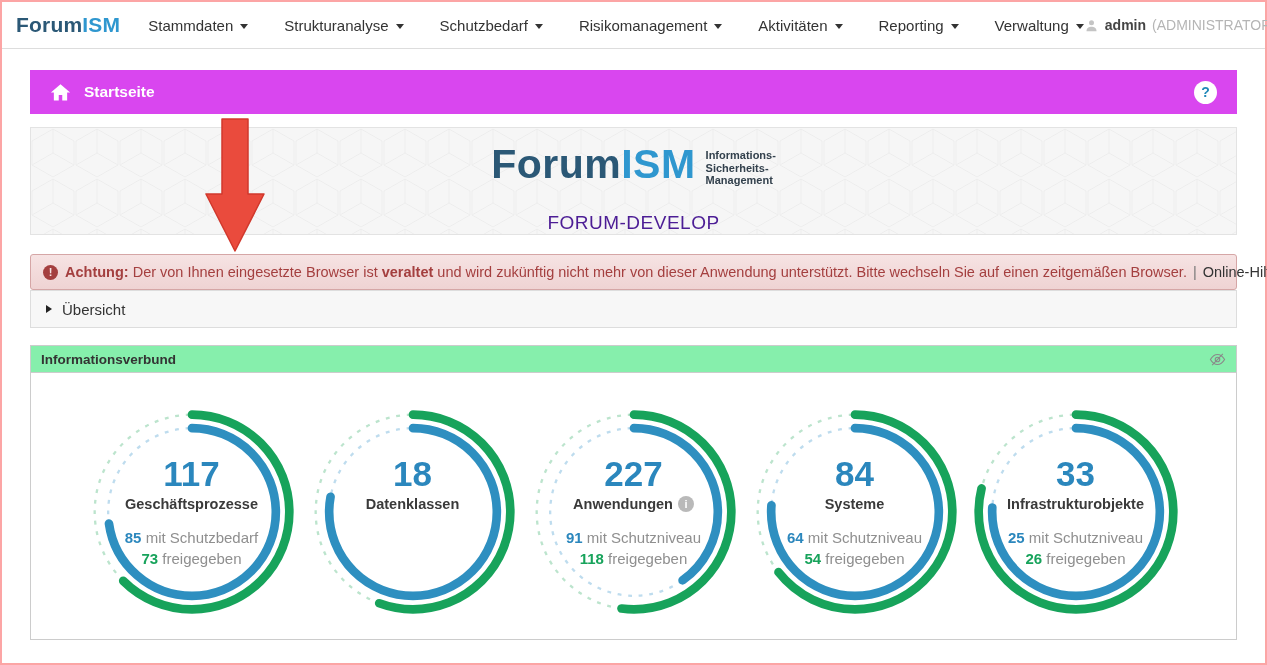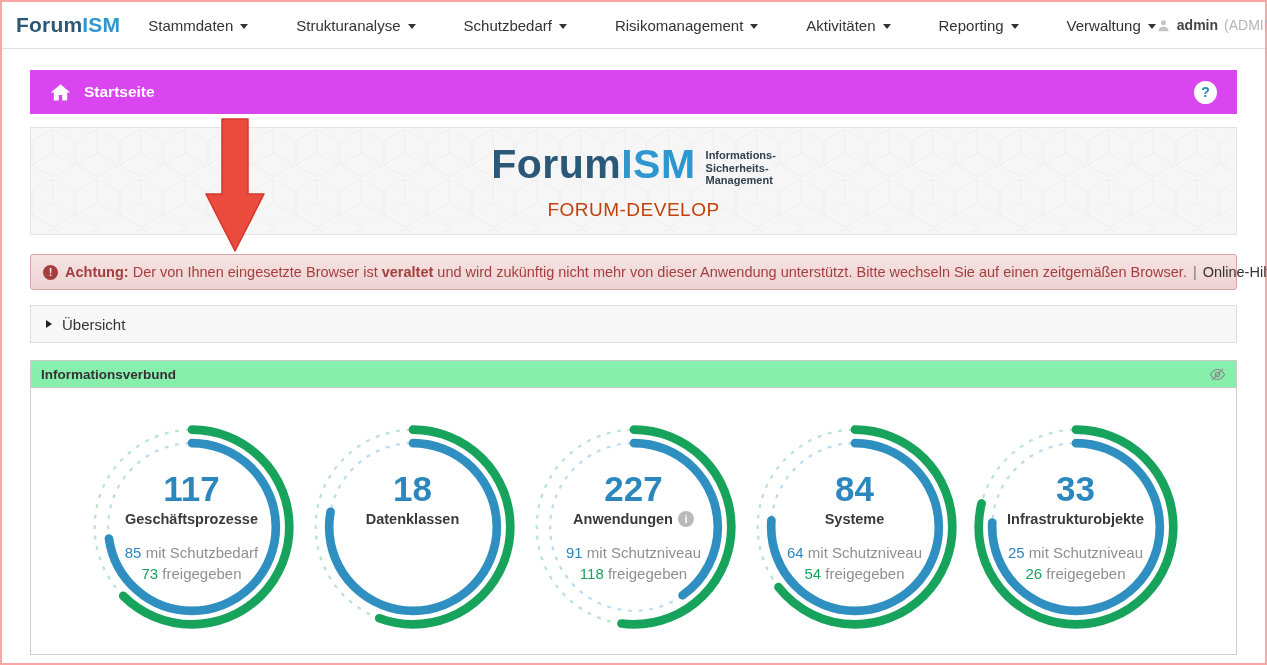--- a/index.html
+++ b/index.html
@@ -5,21 +5,21 @@
   * { margin:0; padding:0; box-sizing:border-box; }
   html,body { width:1267px; height:665px; overflow:hidden; background:#fff;
     font-family:"Liberation Sans","DejaVu Sans",sans-serif; }
   .page { position:relative; width:1267px; height:665px; border:2px solid #fca5a5; background:#fff; }
 
   
   .topnav { height:47px; display:flex; align-items:center; padding:0 14px; border-bottom:1px solid #ddd; background:#fff; }
   .brand { font-size:21px; font-weight:bold; letter-spacing:.2px; margin-right:28px; cursor:pointer; }
   .brand .b-dark { color:#2b5876; }
   .brand .b-light { color:#2f97cf; }
-  .menu { display:flex; align-items:center; gap:48px; }
+  .menu { display:flex; align-items:center; gap:36px; }
   .menu-item { font-size:15px; color:#333; display:flex; align-items:center; cursor:pointer; white-space:nowrap; }
   .caret { width:0; height:0; border-left:4px solid transparent; border-right:4px solid transparent; border-top:5px solid #333; display:inline-block; margin-left:7px; margin-top:2px; }
   .nav-right { margin-left:auto; display:flex; align-items:center; gap:14px; }
   .user { display:flex; align-items:center; gap:6px; font-size:14px; cursor:pointer; }
   .user-name { color:#444; font-weight:bold; }
   .user-role { color:#b5b5b5; }
 
   
   .content { padding:21px 28px 0 28px; }
 
@@ -30,54 +30,54 @@
 
   
   .hero { position:relative; height:108px; margin-top:13px; background:#f6f6f6; border:1px solid #e3e3e3; overflow:hidden; }
   .hero-pattern { position:absolute; inset:0; opacity:.55; }
   .hero-inner { position:relative; height:100%; display:flex; flex-direction:column; align-items:center; padding-top:14px; }
   .hero-logo-row { display:flex; align-items:flex-start; }
   .hero-brand { font-size:41px; font-weight:bold; line-height:44px; letter-spacing:.5px; }
   .hero-brand .b-dark { color:#2b5876; }
   .hero-brand .b-light { color:#2f97cf; }
   .hero-tagline { margin-left:10px; margin-top:7px; font-size:11px; font-weight:bold; color:#33414d; line-height:12.5px; }
-  .hero-env { margin-top:12px; font-size:19px; color:#c2410c; letter-spacing:.5px; }
+  .hero-env { margin-top:25px; font-size:19px; color:#4c1d95; letter-spacing:.5px; }
 
   
   .warning { margin-top:19px; border:1px solid #d5a6a6; border-radius:3px; background:linear-gradient(#f6e3e3,#efd3d3);
     padding:9px 12px; font-size:14.5px; color:#a43f3f; display:flex; align-items:center; white-space:nowrap; }
   .warn-icon { flex:0 0 auto; width:15px; height:15px; border-radius:50%; background:#a43f3f; color:#f6e3e3; font-size:11px; font-weight:bold;
     display:inline-flex; align-items:center; justify-content:center; margin-right:7px; }
   .warning b { font-weight:bold; }
   .warn-sep { color:#777; margin:0 6px; }
   .warn-link { color:#333; cursor:pointer; }
 
   
-  .overview-bar { margin-top:15px; height:38px; background:#f7f7f7; border:1px solid #ddd; display:flex; align-items:center; padding:0 15px; cursor:pointer; }
+  .overview-bar { height:38px; background:#f7f7f7; border:1px solid #ddd; display:flex; align-items:center; padding:0 15px; cursor:pointer; }
   .tri-right { width:0; height:0; border-top:4.5px solid transparent; border-bottom:4.5px solid transparent; border-left:6px solid #222; display:inline-block; }
   .overview-label { font-size:15px; color:#333; margin-left:10px; }
 
   
   .panel { margin-top:17px; border:1px solid #ccc; height:295px; }
   .panel-header { height:27px; background:#86efac; border-bottom:1px solid #ccc; display:flex; align-items:center; padding:0 10px; }
   .panel-title { font-size:13.5px; font-weight:bold; color:#333; }
   .panel-eye { margin-left:auto; cursor:pointer; display:flex; align-items:center; }
   .panel-body { display:flex; justify-content:center; gap:9px; padding-top:33px; }
 
   
   .gauge-cell { width:212px; cursor:pointer; }
   .gauge { position:relative; width:212px; height:212px; }
   .gauge-svg { position:absolute; inset:0; width:212px; height:212px; }
   .gauge-center { position:absolute; inset:0; display:flex; flex-direction:column; align-items:center; text-align:center; padding-top:48px; }
   .gauge-total { font-size:35px; font-weight:bold; color:#2b87bd; line-height:1.15; }
   .gauge-label { margin-top:2px; font-size:14.5px; font-weight:bold; color:#3a3a3a; display:flex; align-items:center; gap:5px; }
   .info-badge { width:16px; height:16px; border-radius:50%; background:#b9b9b9; color:#fff; font-size:11px; font-weight:bold;
     display:inline-flex; align-items:center; justify-content:center; cursor:pointer; }
   .gauge-lines { margin-top:15px; font-size:15px; color:#8f8f8f; line-height:21px; }
-  .val { font-weight:normal; }
+  .val { font-weight:bold; }
   .val.blue { color:#2b87bd; }
   .val.green { color:#17a35b; }
 
   
   .red-arrow { position:absolute; left:203px; top:116px; z-index:5; }
 </style>
 </head>
 <body>
 
 <div class="page">

